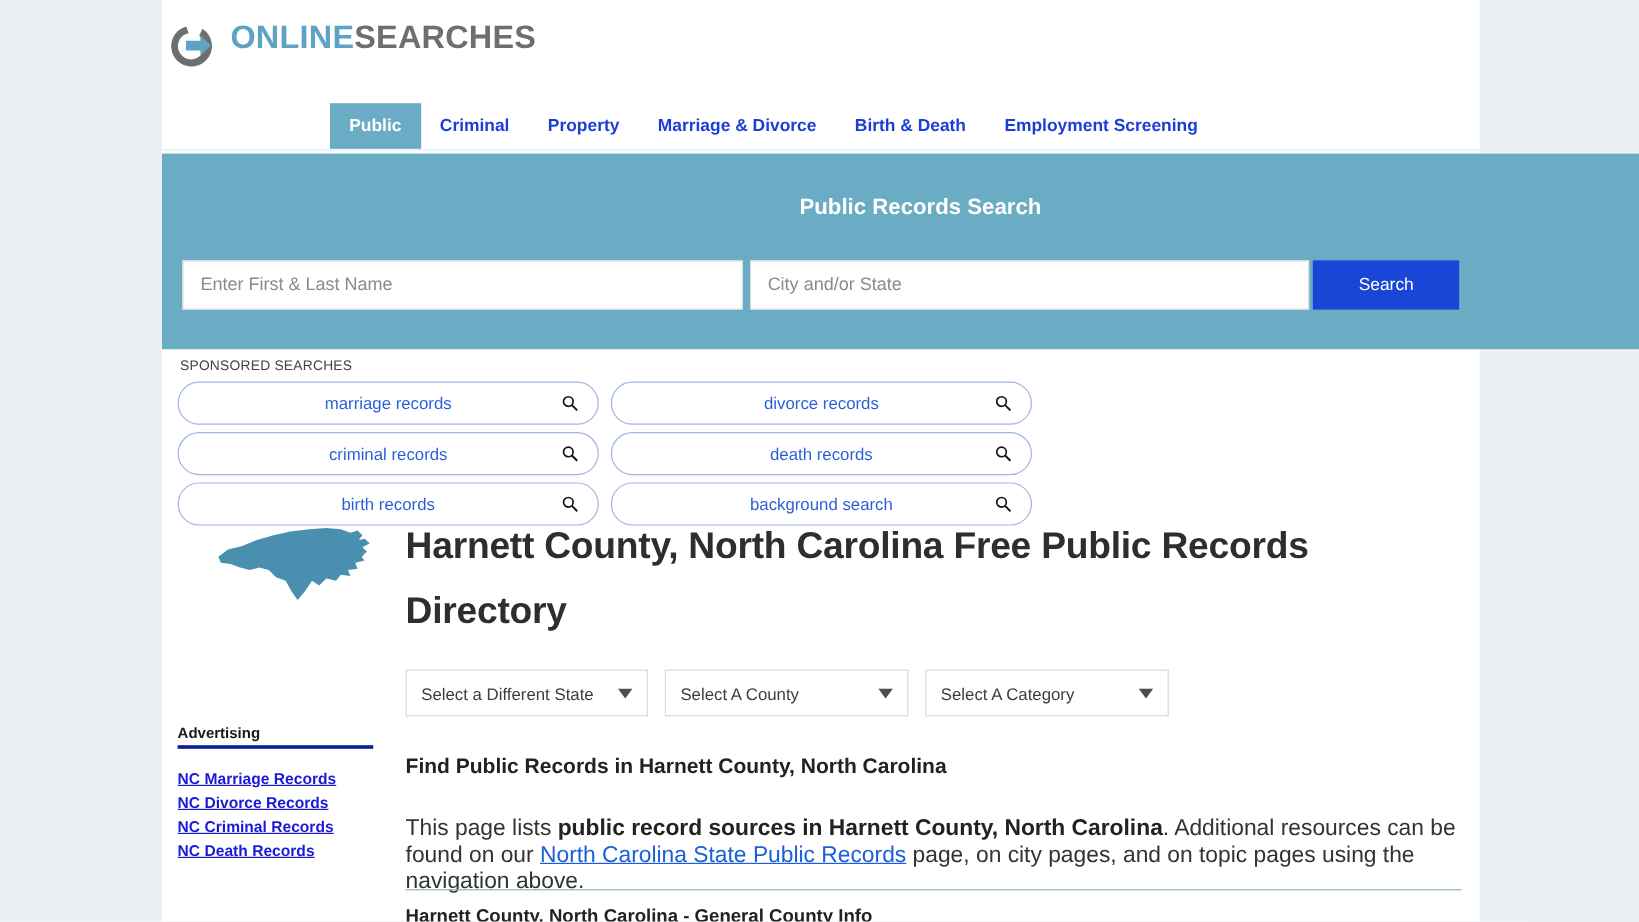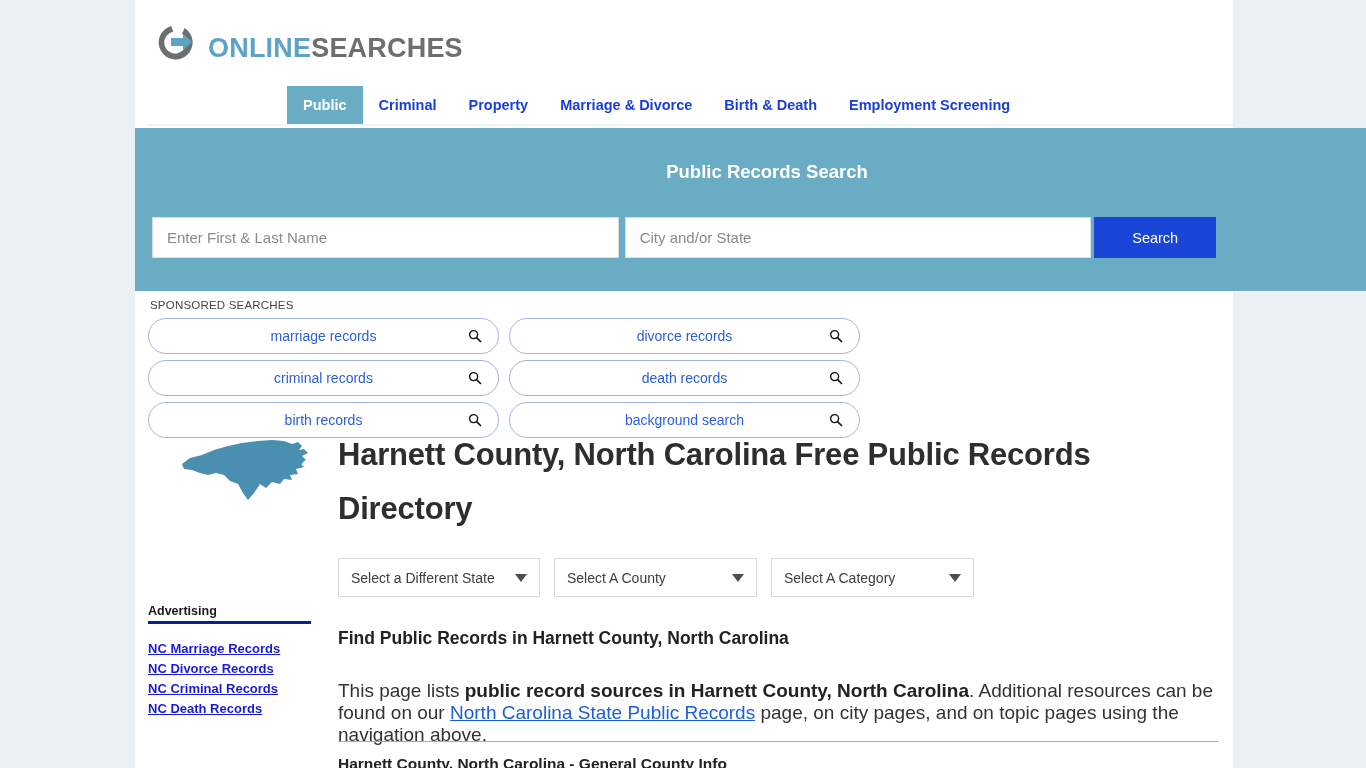--- a/index.html
+++ b/index.html
@@ -25,24 +25,24 @@
     left: 135px;
     top: 0;
     width: 1098px;
     height: 768px;
     background: #ffffff;
   }
 
   
   .logo-row {
     position: absolute;
-    left: 20px;
+    left: 4px;
     top: 16px;
     display: flex;
-    align-items: flex-end;
+    align-items: flex-start;
     height: 48px;
   }
   .logo-mark {
     width: 44px;
     height: 44px;
     position: relative;
     flex: 0 0 auto;
   }
   .logo-wordmark {
     margin-left: 9px;
@@ -58,21 +58,20 @@
   .navbar {
     position: absolute;
     left: 0;
     top: 86px;
     width: 1098px;
     height: 40px;
     border-bottom: 2px solid #eef4f7;
     display: flex;
     align-items: stretch;
     padding-left: 140px;
-    margin-left: 12px;
   }
   .nav-tab {
     display: flex;
     align-items: center;
     padding: 0 16px;
     font-size: 14.5px;
     font-weight: bold;
     color: #1a3fd6;
     white-space: nowrap;
     cursor: pointer;

